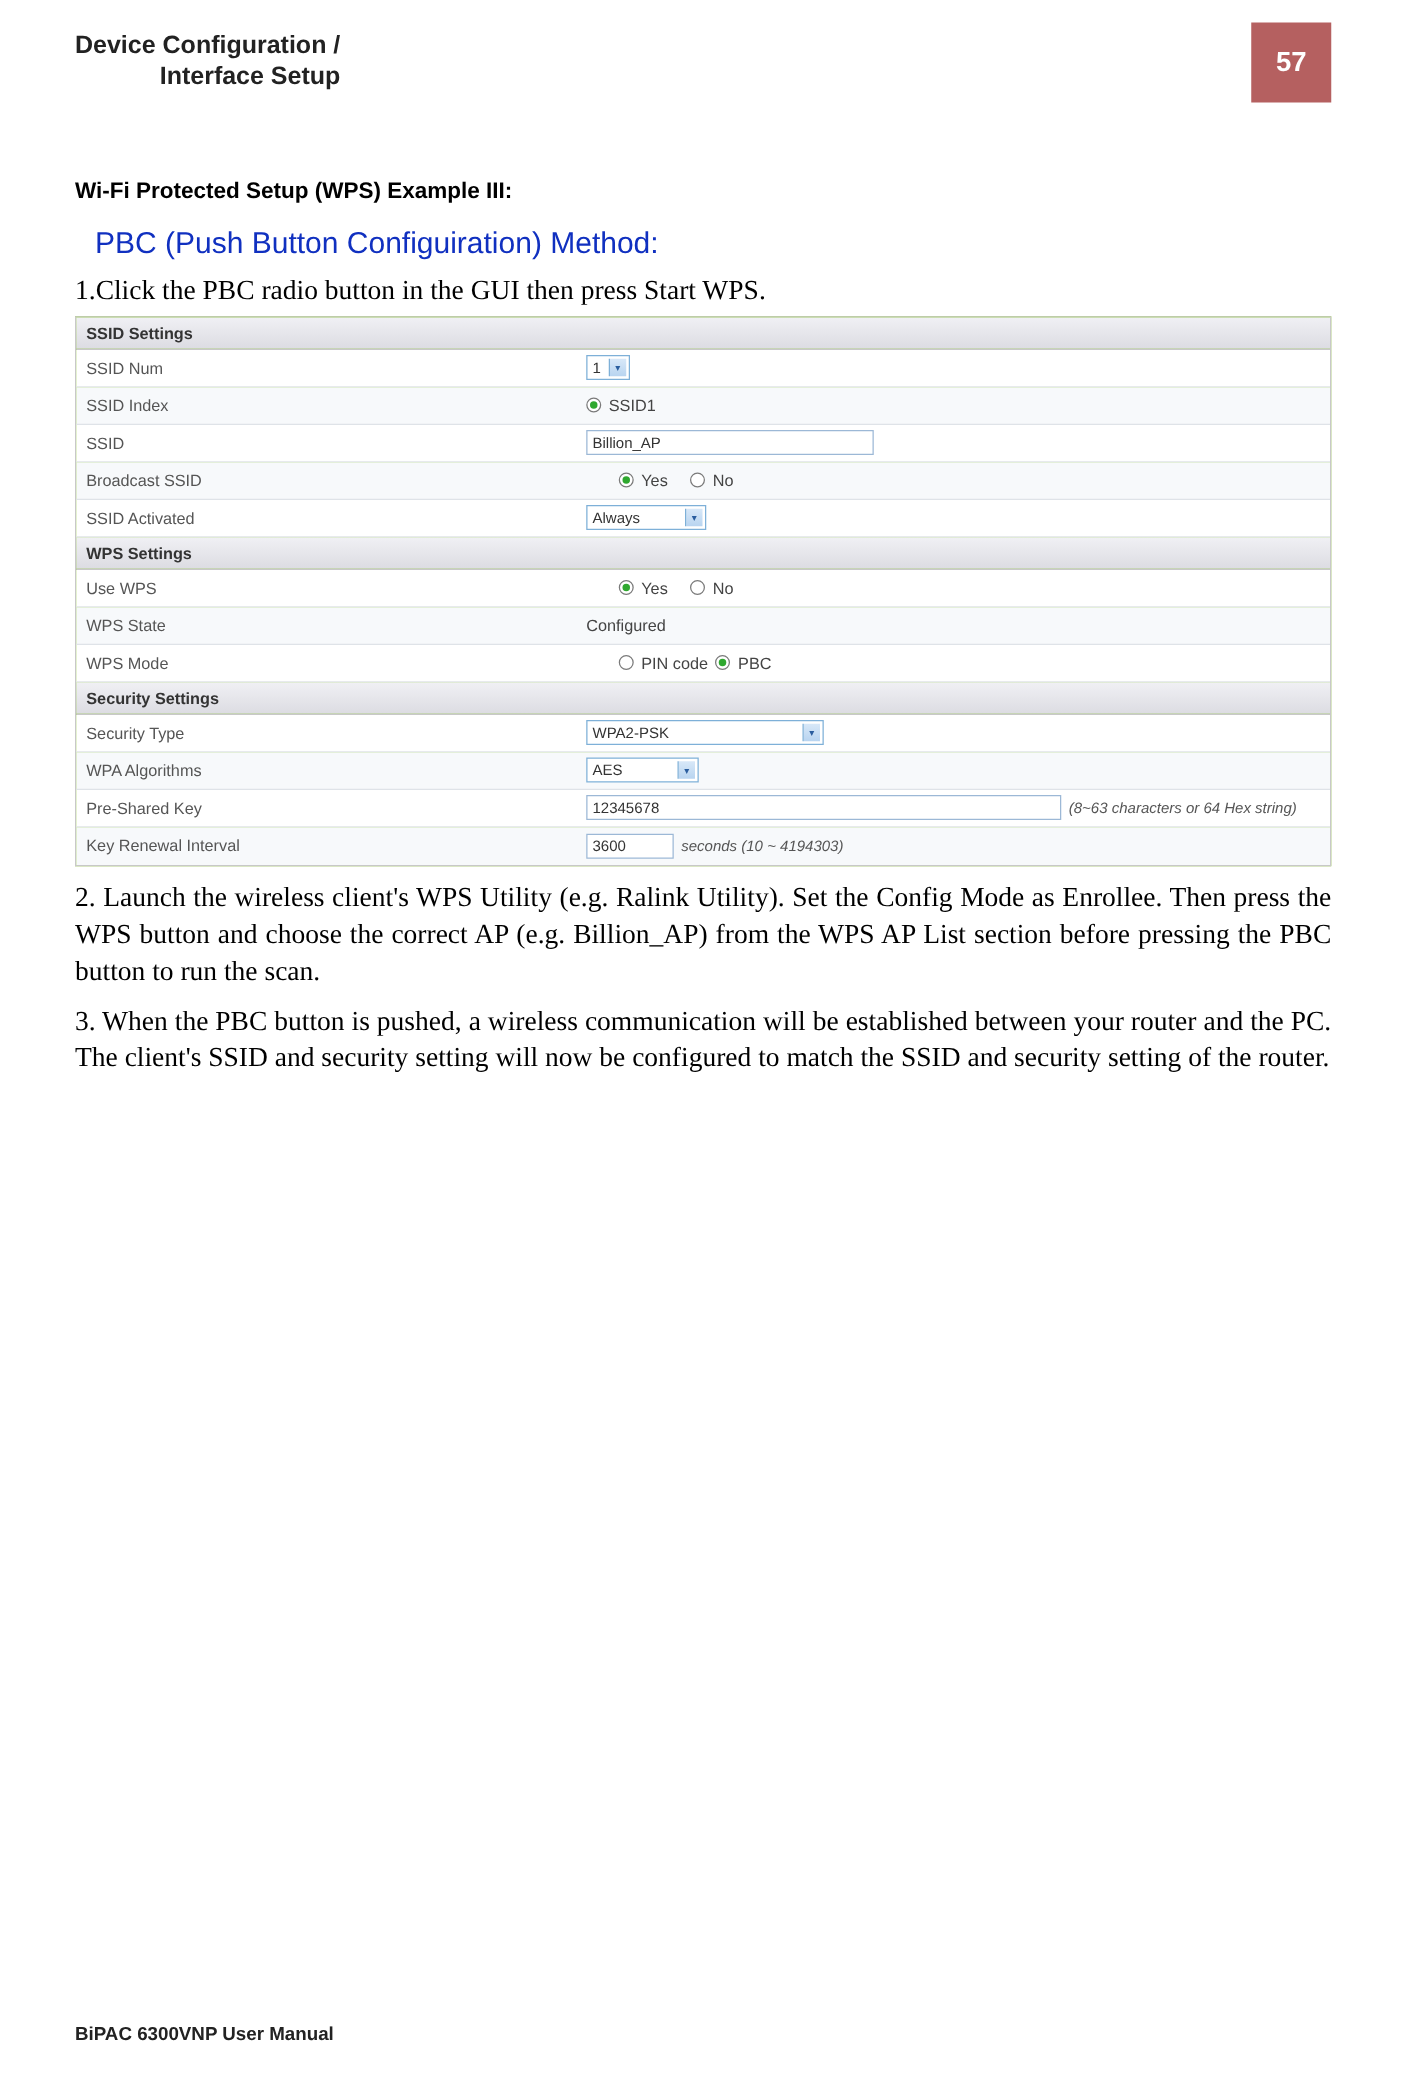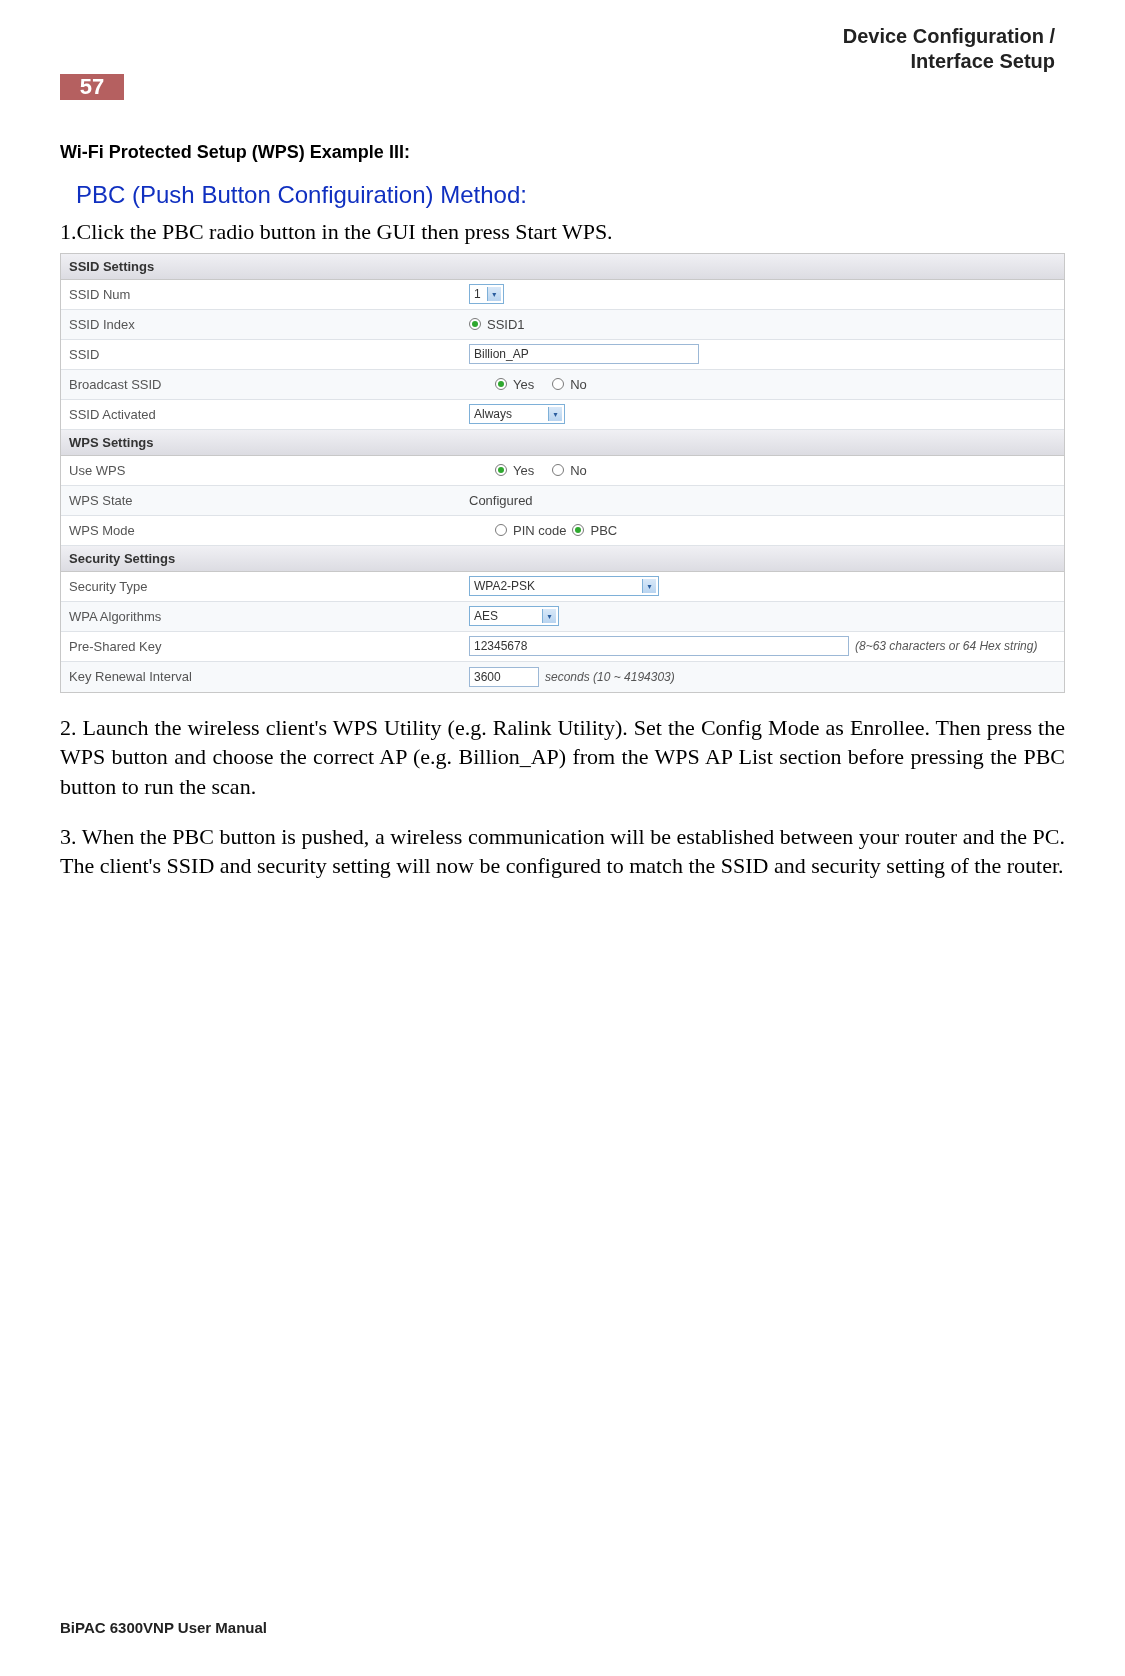--- a/index.html
+++ b/index.html
@@ -19,21 +19,20 @@
     width: 100%;
     height: 100%;
     position: relative;
   }
   .header {
     display: flex;
     justify-content: space-between;
     align-items: stretch;
     padding-top: 18px;
     height: 82px;
-    flex-direction: column;
   }
   .header-title {
     text-align: right;
     font-size: 20px;
     font-weight: bold;
     color: #222;
     padding: 6px 10px 0 0;
     line-height: 1.25;
   }
   .page-number {
@@ -58,21 +57,21 @@
     color: #1030c0;
     margin: 0 0 8px 16px;
   }
   .body-text {
     font-size: 22px;
     line-height: 1.35;
     margin: 0 0 6px 0;
     text-align: justify;
     font-family: Liberation Serif, serif;
   }
-  .body-text.step { margin-top: 20px; }
+  .body-text.step { margin-top: 10px; }
   
   .settings {
     border: 1px solid #c8c8c8;
     margin: 4px 0 10px 0;
     background: #84cc16;
     font-size: 13px;
     color: #444;
   }
   .settings .section-head {
     background: linear-gradient(#f0f0f4, #dcdce2);

